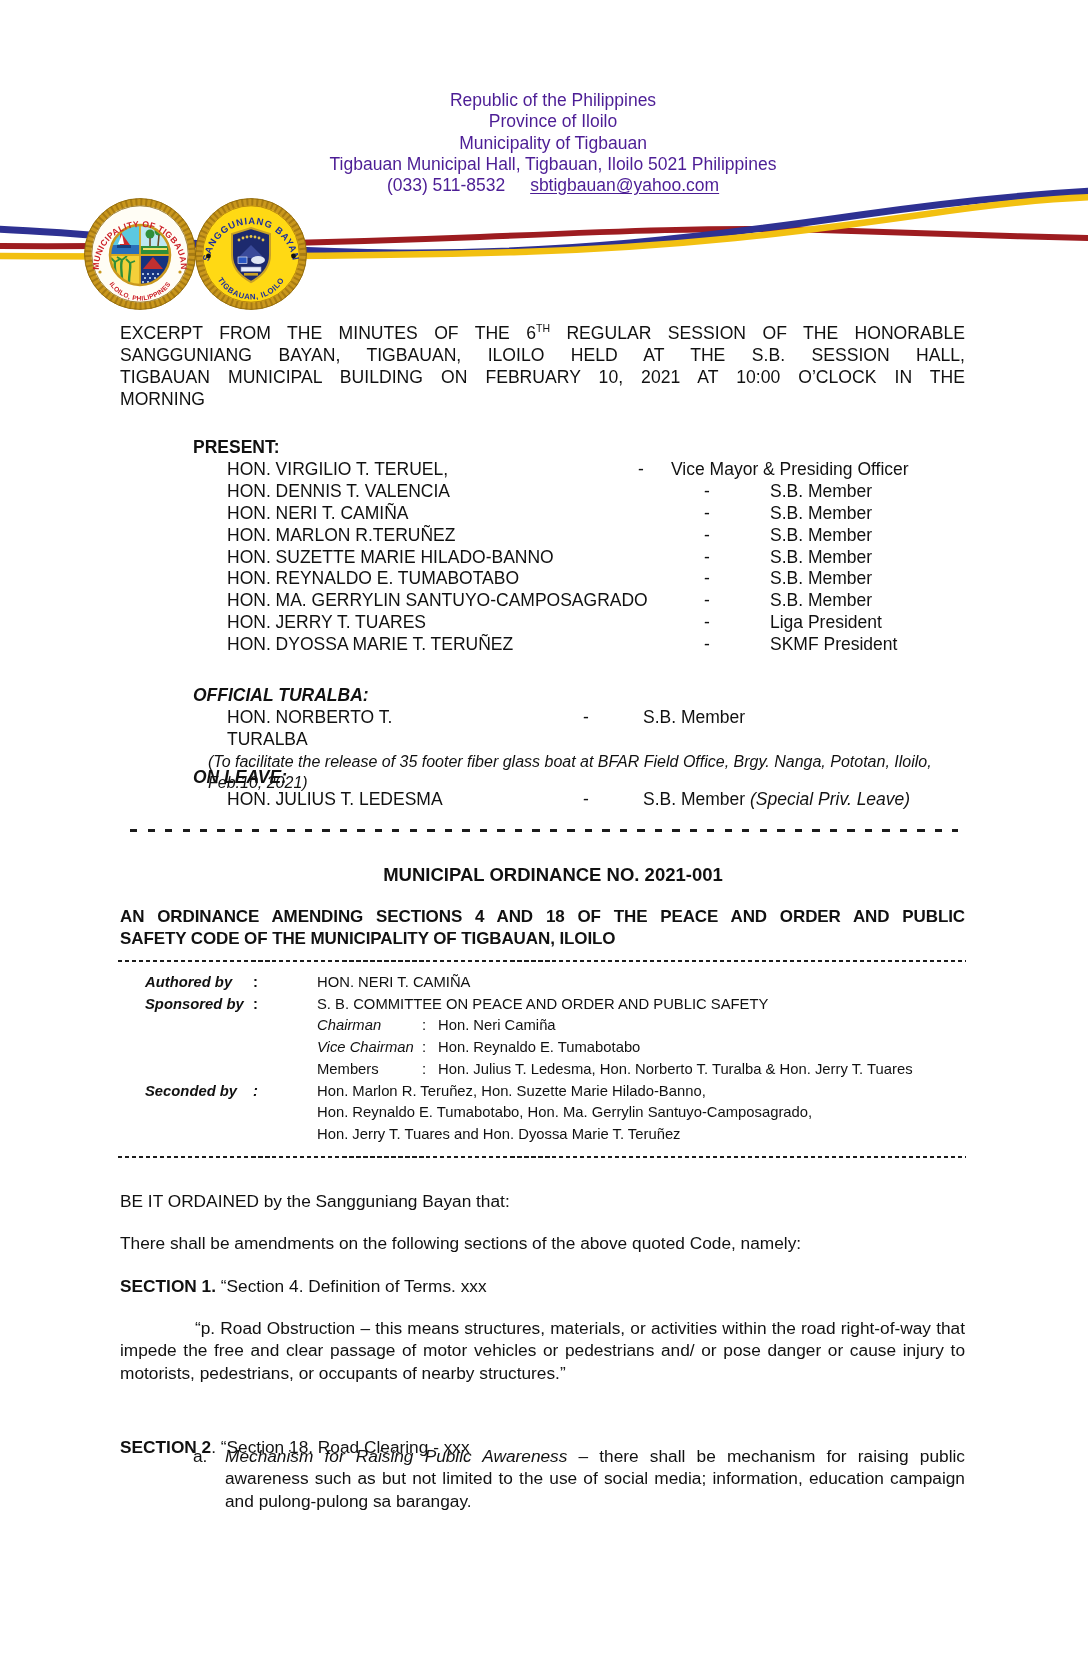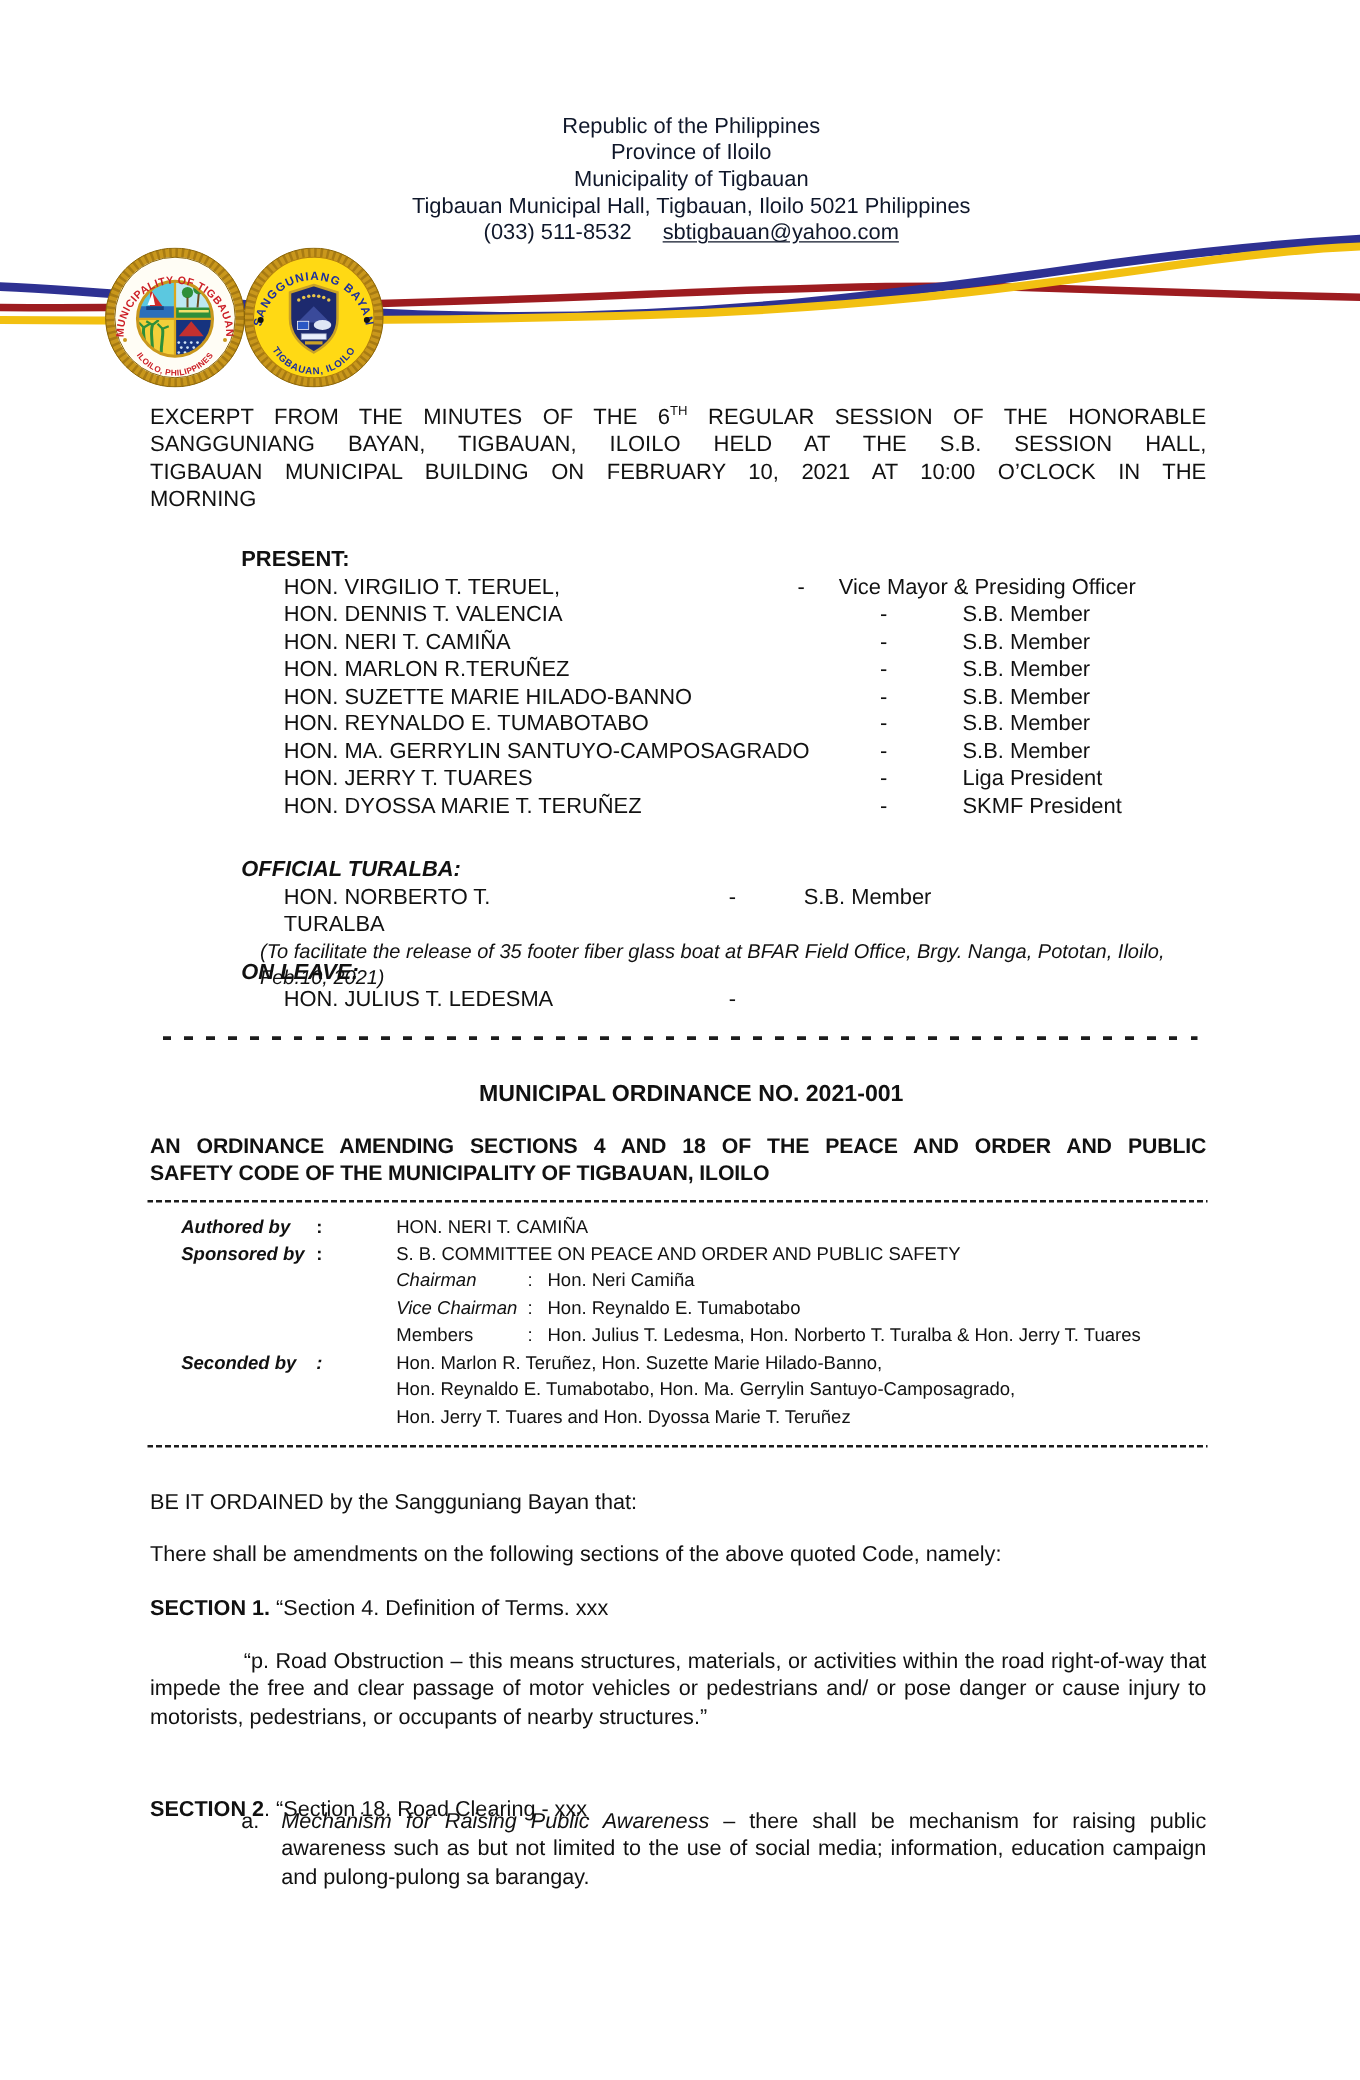--- a/index.html
+++ b/index.html
@@ -4,21 +4,21 @@
 <style>
   html,body{margin:0;padding:0;background:#e8e8e8;}
   .page{
     position:relative;width:1088px;height:1664px;background:#ffffff;
     margin:0 auto;overflow:hidden;color:#111;
     font-family:"Liberation Sans","DejaVu Sans",sans-serif;
   }
   .abs{position:absolute;}
   
   .hdr{left:0;top:90px;width:1088px;text-align:center;padding-left:18px;box-sizing:border-box;
-       font-size:17.5px;line-height:21.3px;color:#0f172a;}
+       font-size:17.5px;line-height:21.3px;color:#4c1d95;}
   .hdr .email{text-decoration:underline;text-underline-offset:2px;margin-left:20px;}
   
   .ribbons{left:0;top:0;width:1088px;height:330px;z-index:1;}
   .seal{z-index:2;}
   
   .excerpt{left:120px;top:322px;width:845px;font-size:17.6px;line-height:22px;}
   .jline{text-align:justify;text-align-last:justify;}
   .jline.last{text-align-last:left;}
   .excerpt sup{font-size:10.5px;vertical-align:super;line-height:0;}
   
@@ -247,20 +247,21 @@
       <span class="rl">S.B. Member</span>
     </div>
     <div class="note">(To facilitate the release of 35 footer fiber glass boat at BFAR Field Office, Brgy. Nanga, Pototan, Iloilo, Feb.10, 2021)</div>
   </div>
 
   <div class="abs ol" style="z-index:3">
     <div class="sec-h it">ON LEAVE:</div>
     <div class="ot-row">
       <span class="nm">HON. JULIUS T. LEDESMA</span>
       <span class="dash">-</span>
+      <span class="rl"><span>S.B. Member </span><span class="itpart">(Special Priv. Leave)</span></span>
     </div>
   </div>
 
   <div class="abs rule-spaced" style="z-index:3"></div>
 
   <div class="abs ordno" style="z-index:3">MUNICIPAL ORDINANCE NO. 2021-001</div>
 
   <div class="abs ordtitle" style="z-index:3">
     <div class="jline">AN ORDINANCE AMENDING SECTIONS 4 AND 18 OF THE PEACE AND ORDER AND PUBLIC</div>
     <div class="jline last">SAFETY CODE OF THE MUNICIPALITY OF TIGBAUAN, ILOILO</div>

